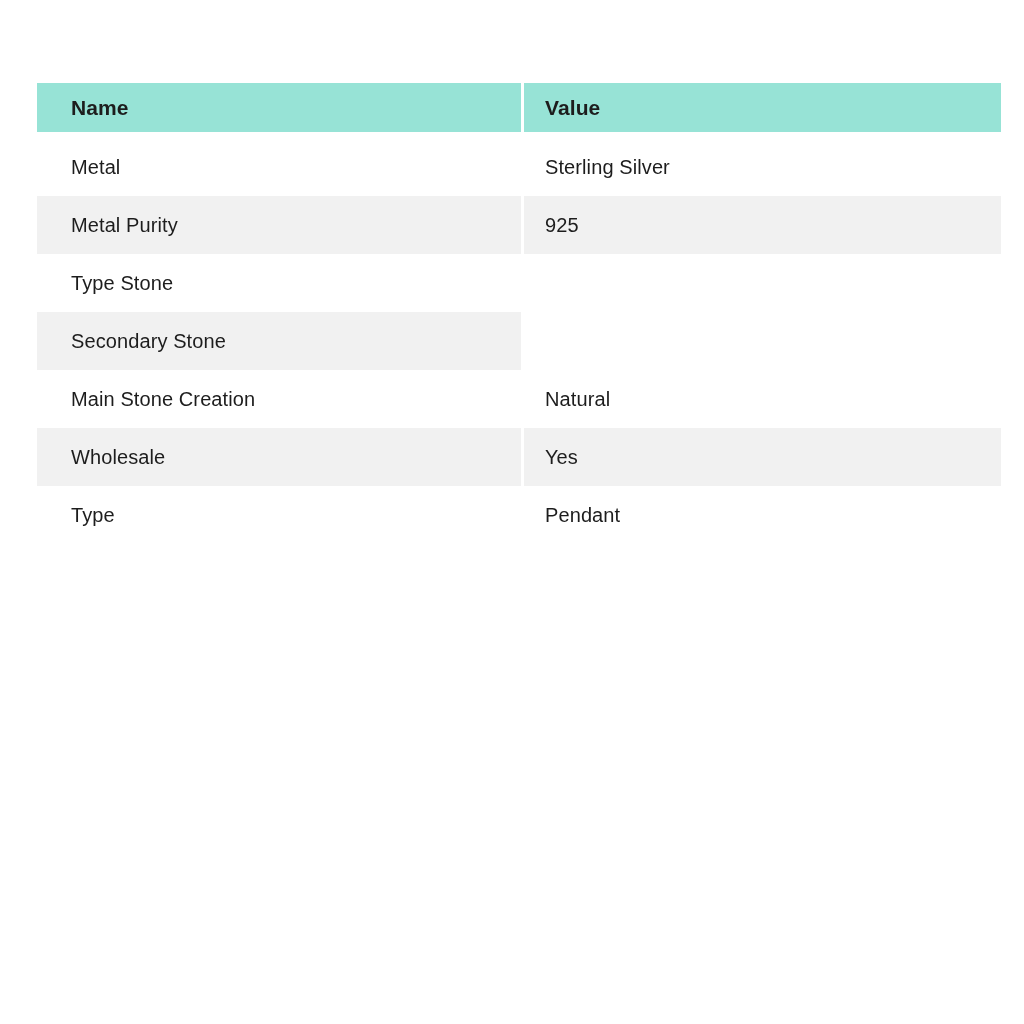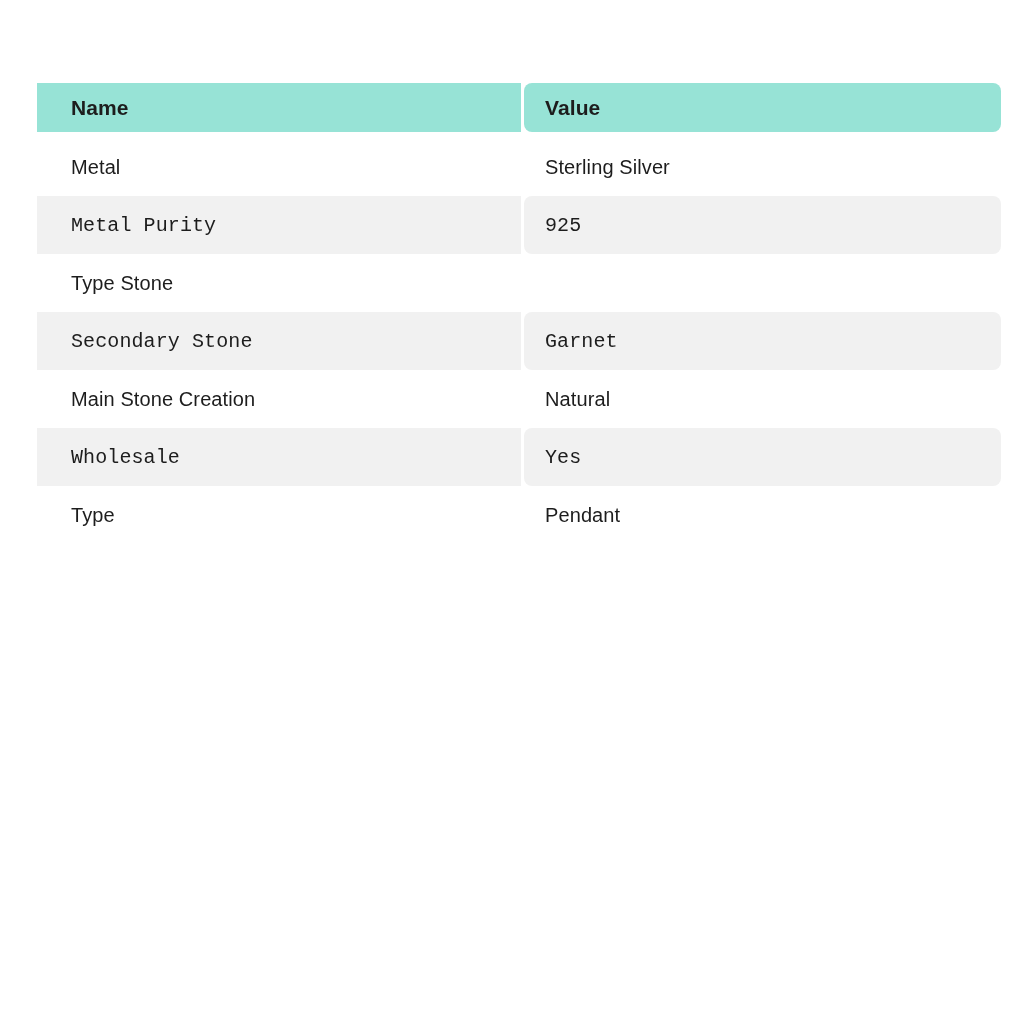--- a/index.html
+++ b/index.html
@@ -40,32 +40,30 @@
 
   .cell.name-col {
     width: 487px;
     padding-left: 34px;
     border-right: 3px solid var(--divider-color, #ffffff);
   }
 
   .cell.value-col {
     flex: 1;
     padding-left: 21px;
-    border-radius: 8px;
   }
 
   .row.header .cell {
     background: var(--header-bg, #97e3d6);
     font-weight: 600;
     font-size: 21px;
   }
 
   .row.alt .cell {
     background: var(--row-alt-bg, #f1f1f1);
-    font-family: Liberation Mono, monospace;
   }
 </style>
 </head>
 <body>
 
 <div class="spec-table">
 
   <div class="row header">
     <div class="cell name-col">Name</div>
     <div class="cell value-col">Value</div>
@@ -80,21 +78,20 @@
     <div class="cell name-col">Metal Purity</div>
     <div class="cell value-col">925</div>
   </div>
 
   <div class="row">
     <div class="cell name-col">Type Stone</div>
   </div>
 
   <div class="row alt">
     <div class="cell name-col">Secondary Stone</div>
-    <div class="cell value-col">Garnet</div>
   </div>
 
   <div class="row">
     <div class="cell name-col">Main Stone Creation</div>
     <div class="cell value-col">Natural</div>
   </div>
 
 
   <div class="row alt">
     <div class="cell name-col">Wholesale</div>

